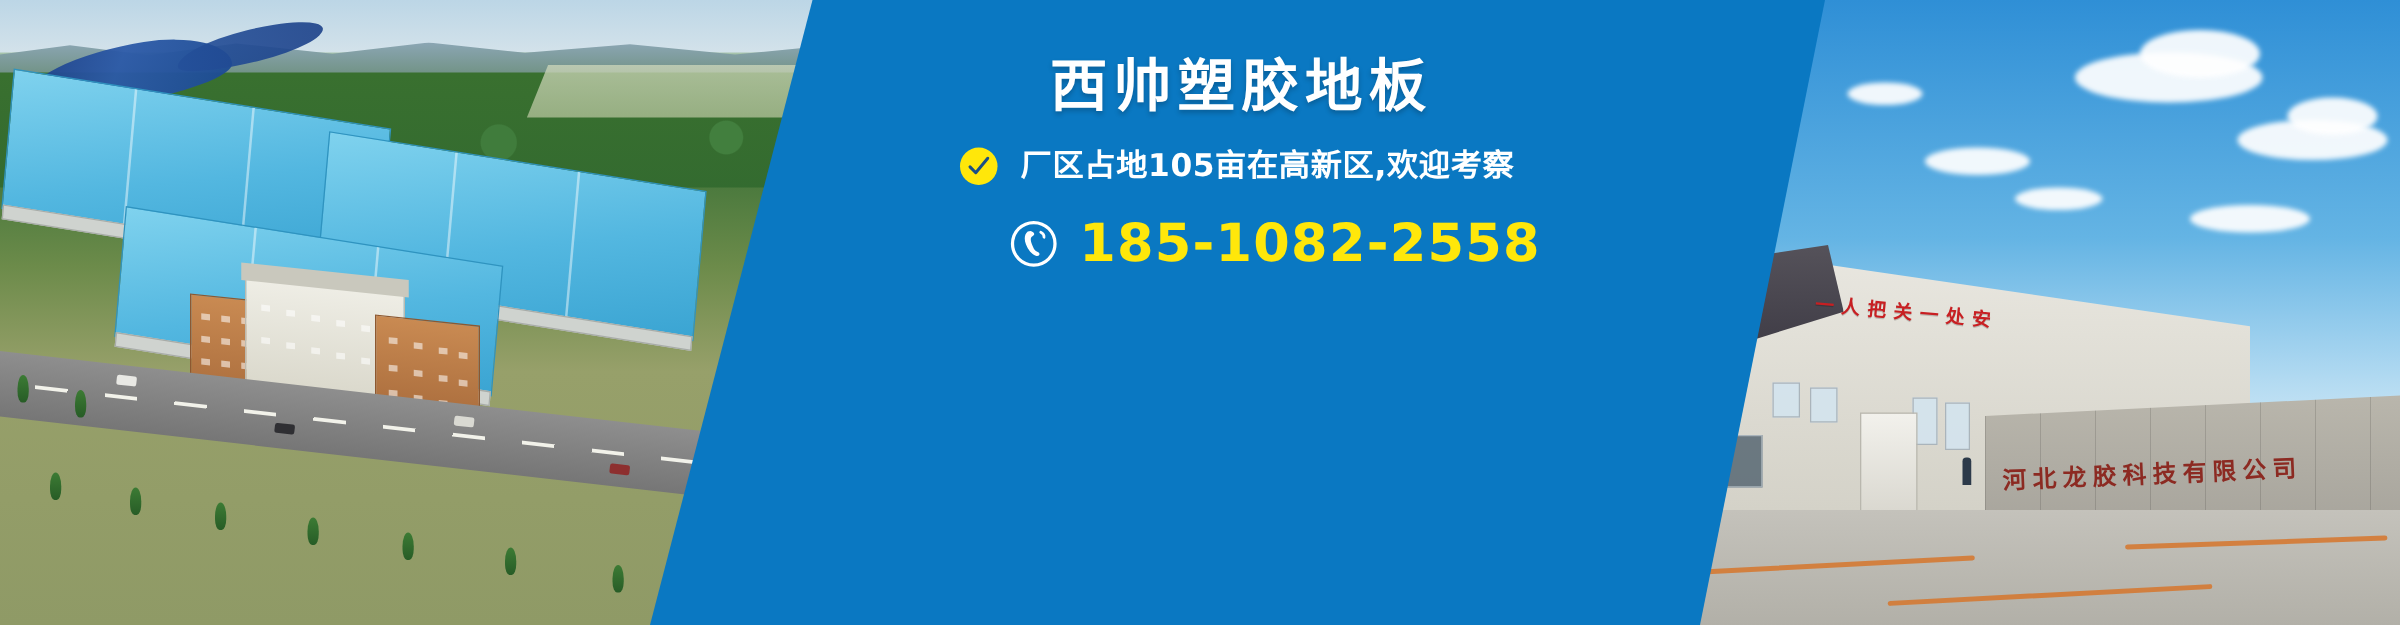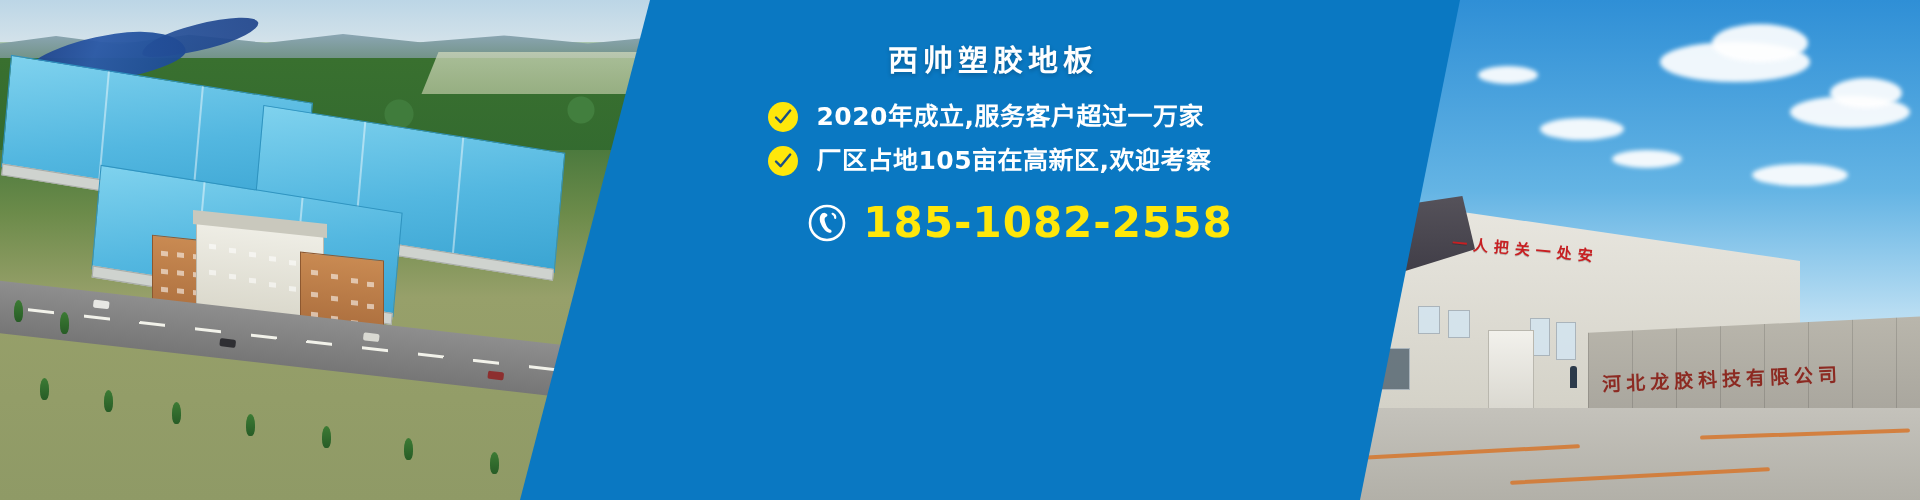--- a/index.html
+++ b/index.html
@@ -115,21 +115,21 @@
     background:#0a78c2;
     clip-path:polygon(130px 0,940px 0,840px 500px,0 500px);
   }
   .panel-inner{
     position:absolute;left:0;top:0;width:940px;height:500px;
     display:flex;flex-direction:column;align-items:center;
     padding-top:46px;box-sizing:border-box;
   }
 
   .title{
-    color:#ffffff;font-size:30px;font-weight:700;letter-spacing:5px;
+    color:#ffffff;font-size:46px;font-weight:700;letter-spacing:5px;
     line-height:1;margin:0 0 26px 0;
     font-family:"DejaVu Sans","Liberation Sans",sans-serif;
     text-shadow:0 2px 4px rgba(0,0,0,.22);
     padding-left:6px;
   }
 
   .bullets{list-style:none;margin:0;padding:0;display:flex;flex-direction:column;gap:14px;}
   .bullet{display:flex;align-items:center;gap:18px;}
   .check{
     flex:0 0 auto;width:30px;height:30px;border-radius:50%;
@@ -269,28 +269,20 @@
     <i class="pr-stripe" style="left:340px;bottom:64px;width:210px;transform:rotate(-2deg);"></i>
   </div>
 
   <div class="panel">
     <div class="panel-inner">
 
       <h1 class="title">西帅塑胶地板</h1>
 
       <ul class="bullets">
 
-        <li class="bullet">
-          <span class="check">
-            <svg viewBox="0 0 20 20" aria-hidden="true">
-              <path d="M3 10.5 L7.6 15.2 L17.2 3.6" fill="none" stroke="#1a4f86" stroke-width="2.4" stroke-linecap="round" stroke-linejoin="round"></path>
-            </svg>
-          </span>
-          <span class="bullet-text">2020年成立,服务客户超过一万家</span>
-        </li>
 
         <li class="bullet">
           <span class="check">
             <svg viewBox="0 0 20 20" aria-hidden="true">
               <path d="M3 10.5 L7.6 15.2 L17.2 3.6" fill="none" stroke="#1a4f86" stroke-width="2.4" stroke-linecap="round" stroke-linejoin="round"></path>
             </svg>
           </span>
           <span class="bullet-text">厂区占地105亩在高新区,欢迎考察</span>
         </li>
 

